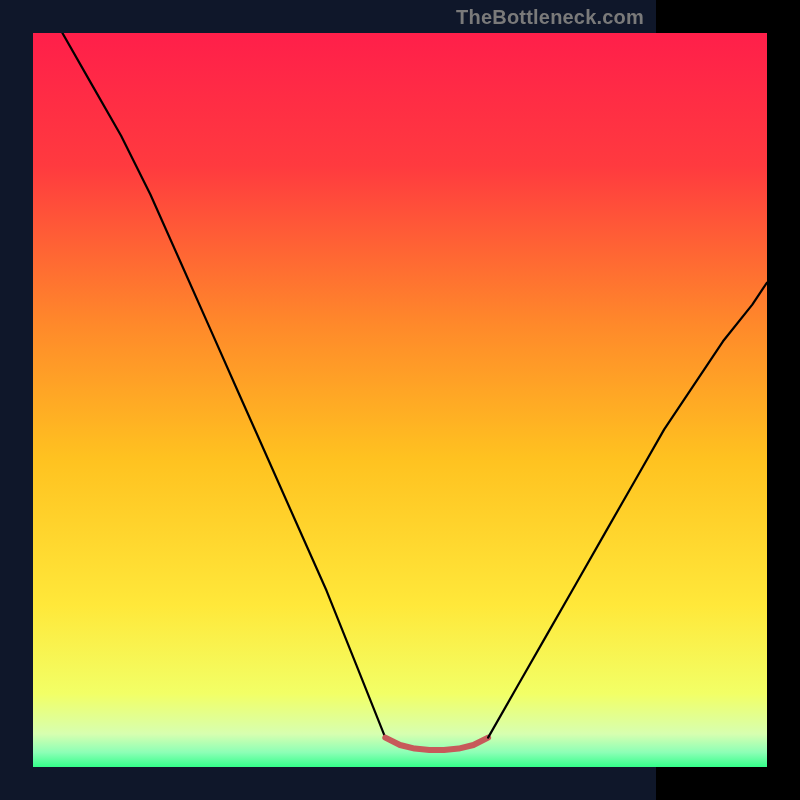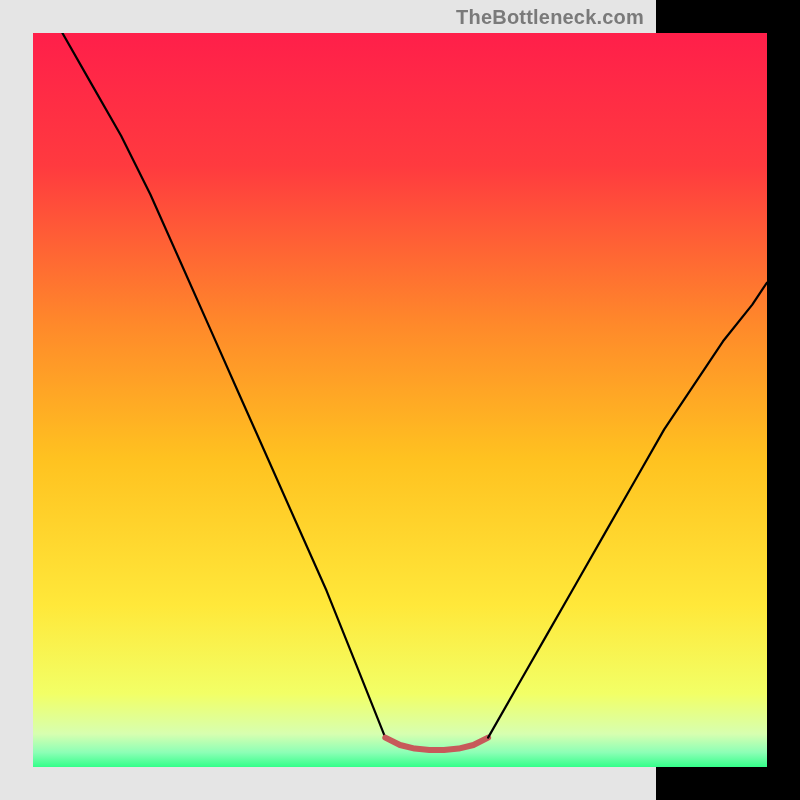--- a/index.html
+++ b/index.html
@@ -8,21 +8,21 @@
     width: 800px;
     height: 800px;
     background: #000;
     font-family: Arial, Helvetica, sans-serif;
     overflow: hidden;
   }
   .frame {
     position: relative;
     width: 656px;
     height: 800px;
-    background: #e5e5e5;
+    background: #0f172a;
   }
   .watermark {
     position: absolute;
     top: 6px;
     right: 12px;
     color: #7a7a7a;
     font-size: 20px;
     font-weight: 600;
     letter-spacing: 0.2px;
     z-index: 10;

